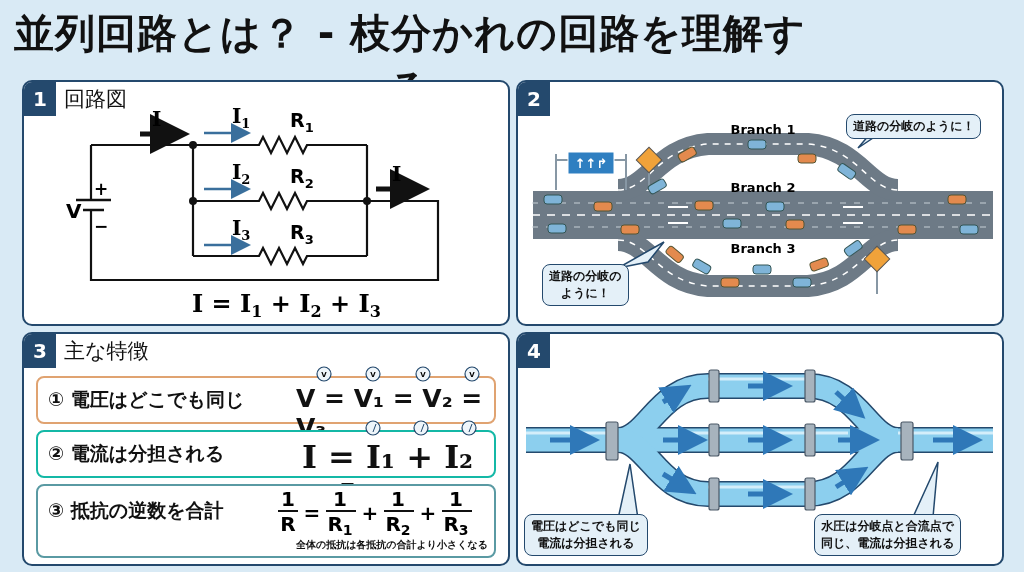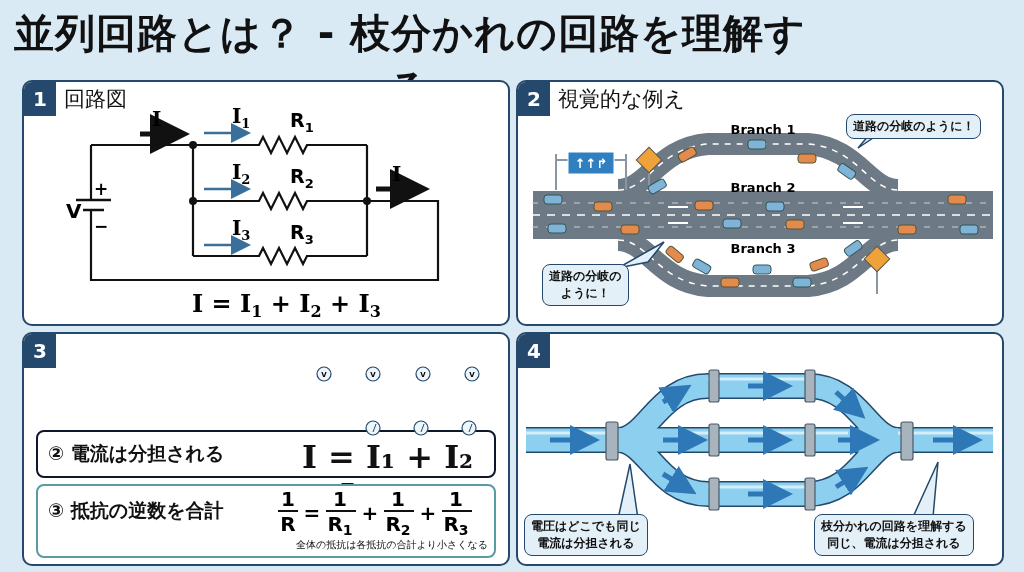--- a/index.html
+++ b/index.html
@@ -82,21 +82,20 @@
       <tspan dy="-5">+</tspan>
       <tspan>I</tspan><tspan dy="5" font-size="16">2</tspan>
       <tspan dy="-5">+</tspan>
       <tspan>I</tspan><tspan dy="5" font-size="16">3</tspan>
     </text>
   </svg>
 </div>
 
 <div class="panel" style="left:516px; top:80px; width:484px; height:242px;">
   <div class="badge">2</div>
-  <div class="ptitle">視覚的な例え</div>
   <svg width="484" height="242" style="position:absolute;left:0;top:0;">
 
     <rect x="14" y="108" width="462" height="50" fill="#6d7a86" stroke="#fff" stroke-width="2"></rect>
 
     <path d="M100,108 C130,108 140,66 190,62 L290,62 C340,66 350,108 380,108" fill="none" stroke="#6d7a86" stroke-width="22"></path>
     <path d="M100,108 C130,108 140,66 190,62 L290,62 C340,66 350,108 380,108" fill="none" stroke="#fff" stroke-width="1.5" stroke-dasharray="6 6"></path>
 
     <path d="M100,158 C130,158 140,200 190,204 L290,204 C340,200 350,158 380,158" fill="none" stroke="#6d7a86" stroke-width="22"></path>
     <path d="M100,158 C130,158 140,200 190,204 L290,204 C340,200 350,158 380,158" fill="none" stroke="#fff" stroke-width="1.5" stroke-dasharray="6 6"></path>
 
@@ -163,22 +162,27 @@
   </svg>
   <div class="bubble" style="left:328px; top:32px;">道路の分岐のように！</div>
   <div class="bubble" style="left:24px; top:182px;">
     <div>道路の分岐の</div>
     <div>ように！</div>
   </div>
 </div>
 
 <div class="panel" style="left:22px; top:332px; width:484px; height:230px;">
   <div class="badge">3</div>
-
-  <div class="row" style="top:96px; height:44px; border:2px solid #0f172a;">
+  <div class="ptitle">主な特徴</div>
+
+  <div class="row" style="top:42px; height:44px; border:2px solid #e0a371;">
+    <div class="lbl" style="top:9px;">① 電圧はどこでも同じ</div>
+    <div style="position:absolute; left:258px; top:6px; font-size:25px; font-weight:bold; color:#111;">V = V₁ = V₂ = V₃</div>
+  </div>
+  <div class="row" style="top:96px; height:44px; border:2px solid #14b8a6;">
     <div class="lbl" style="top:9px;">② 電流は分担される</div>
     <div class="serif" style="position:absolute; left:264px; top:6px; font-size:32px; font-weight:bold; color:#111; font-family:'DejaVu Serif', serif;">I = I₁ + I₂ + I₃</div>
   </div>
   <div class="row" style="top:150px; height:70px; border:2px solid #5a9aa3;">
     <div class="lbl" style="top:12px;">③ 抵抗の逆数を合計</div>
     <svg width="220" height="50" style="position:absolute; left:236px; top:0;">
       <g font-size="20" font-weight="bold" text-anchor="middle">
         <text x="14" y="20">1</text>
         <line x1="4" y1="25" x2="24" y2="25" stroke="#111" stroke-width="2"></line>
         <text x="14" y="45">R</text>
@@ -189,21 +193,21 @@
         <text x="96" y="34">+</text>
         <text x="124" y="20">1</text>
         <line x1="110" y1="25" x2="140" y2="25" stroke="#111" stroke-width="2"></line>
         <text x="124" y="45"><tspan>R</tspan><tspan font-size="14" dy="4">2</tspan></text>
         <text x="154" y="34">+</text>
         <text x="182" y="20">1</text>
         <line x1="168" y1="25" x2="198" y2="25" stroke="#111" stroke-width="2"></line>
         <text x="182" y="45"><tspan>R</tspan><tspan font-size="14" dy="4">3</tspan></text>
       </g>
     </svg>
-    <div style="position:absolute; right:6px; bottom:4px; font-size:10px; font-weight:normal; color:#111;margin-left:28px;">全体の抵抗は各抵抗の合計より小さくなる</div>
+    <div style="position:absolute; right:6px; bottom:4px; font-size:10px; font-weight:bold; color:#111;margin-left:28px;">全体の抵抗は各抵抗の合計より小さくなる</div>
   </div>
 
   <svg width="484" height="230" style="position:absolute;left:0;top:0;pointer-events:none;">
     <g>
         <circle cx="300" cy="40" r="7" fill="#eef5fa" stroke="#24496d" stroke-width="1.2"></circle>
         <text x="300" y="43" font-size="7" text-anchor="middle" font-weight="bold">V</text>
       </g>
     <g>
         <circle cx="349" cy="40" r="7" fill="#eef5fa" stroke="#24496d" stroke-width="1.2"></circle>
         <text x="349" y="43" font-size="7" text-anchor="middle" font-weight="bold">V</text>
@@ -286,16 +290,16 @@
       <line x1="318" y1="153" x2="342" y2="138"></line>
     </g>
     <path d="M100,185 L112,130 L120,185 Z" fill="#e4f0f8" stroke="#24496d" stroke-width="1.5"></path>
     <path d="M395,183 L420,128 L415,183 Z" fill="#e4f0f8" stroke="#24496d" stroke-width="1.5"></path>
   </svg>
   <div class="bubble" style="left:6px; top:180px;">
     <div>電圧はどこでも同じ</div>
     <div>電流は分担される</div>
   </div>
   <div class="bubble" style="left:296px; top:180px;">
-    <div>枝分かれの回路を理解する</div>
+    <div>水圧は分岐点と合流点で</div>
     <div>同じ、電流は分担される</div>
   </div>
 </div>
 
 </body></html>

